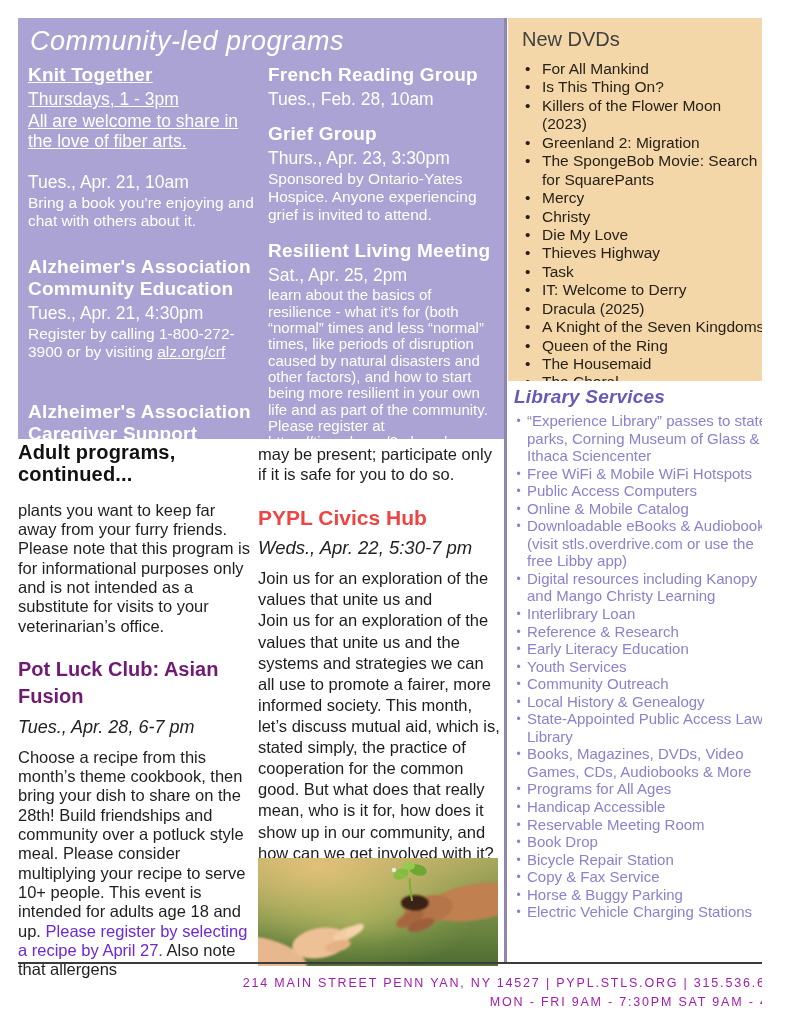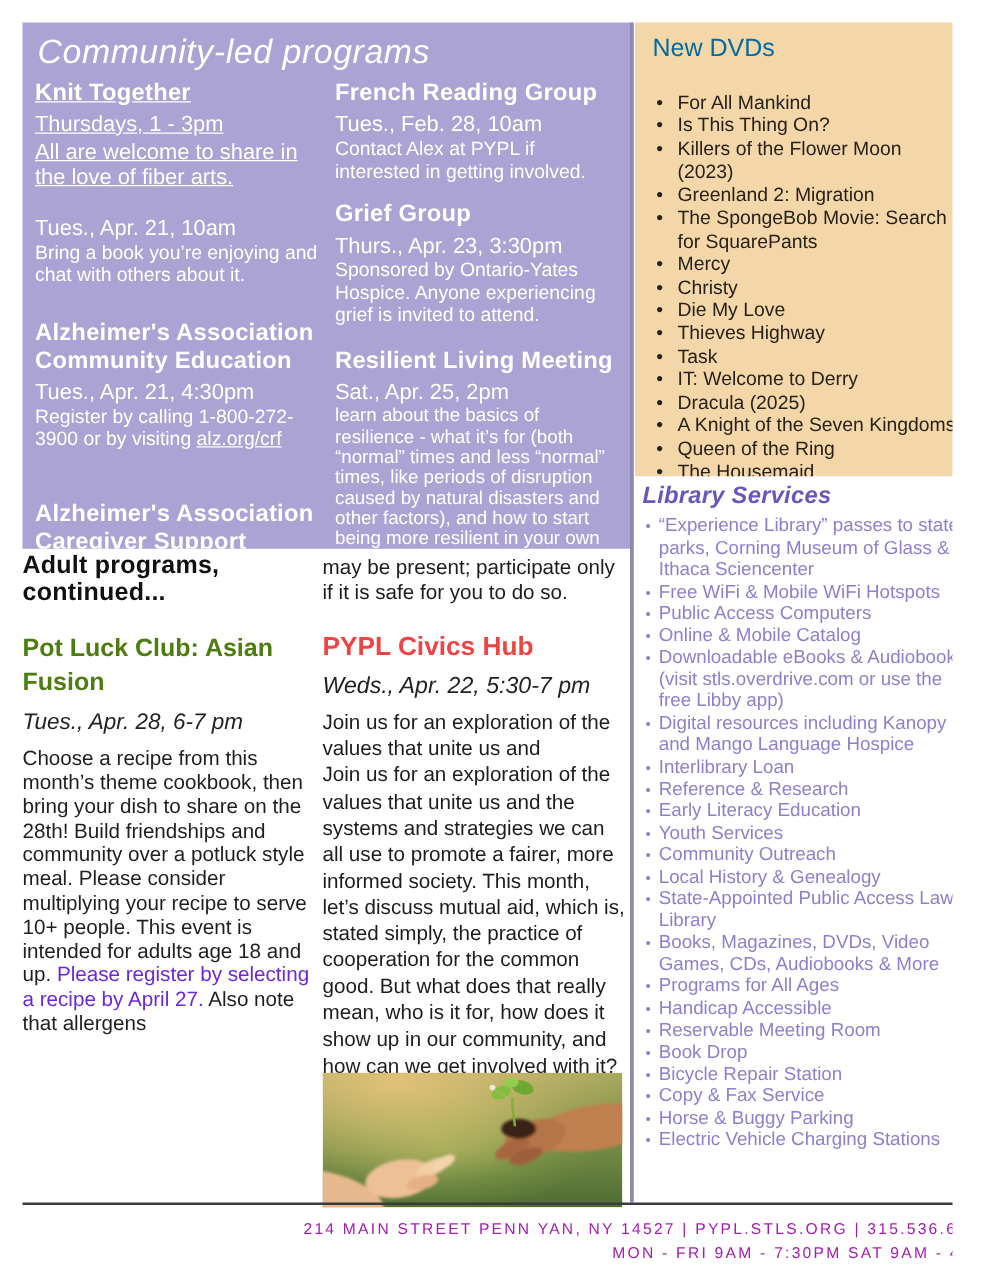--- a/index.html
+++ b/index.html
@@ -29,21 +29,21 @@
   .mb14 { margin-bottom:14px; } .mb16 { margin-bottom:16px; }
   .mb20 { margin-bottom:20px;text-decoration:underline; } .mb26 { margin-bottom:26px; } .mb40 { margin-bottom:40px; }
   .wlink { color:#ffffff; text-decoration:underline; cursor:pointer; }
 
   
   .tan-panel {
     position:absolute; left:508px; top:18px; width:267px; height:363px;
     background:#f4d7a8; color:#2b2722; box-sizing:border-box;
     padding:10px 6px 0 14px; overflow:hidden;
   }
-  .tan-title { font-size:20px; font-weight:400; margin:0 0 23px 0; color:#0369a1; }
+  .tan-title { font-size:20px; font-weight:400; margin:0 0 9px 0; color:#404040; }
   ul.plain { list-style:none; margin:0; padding:0; }
   .dvd-item { display:flex; font-size:15.5px; line-height:1.19; color:#27211a; }
   .dvd-item .bullet { width:17px; flex:0 0 auto; text-align:left; padding-left:3px; }
 
   
   .services-panel {
     position:absolute; left:510px; top:386px; width:272px; box-sizing:border-box;
   }
   .services-title {
     font-style:italic; font-weight:700; font-size:19px; color:#6a58b8;
@@ -53,21 +53,21 @@
   .svc-item .bullet { width:17px; flex:0 0 auto; text-align:center; font-size:12px; padding-top:2px; }
 
   
   .divider-v { position:absolute; left:504px; top:18px; width:3px; height:944px; background:#8f87ae; }
   .rule-h { position:absolute; left:18px; top:962px; width:757px; height:2px; background:#3b3b3b; }
 
   
   .adult-col { position:absolute; left:18px; top:441px; width:236px; color:#1d1d1d; }
   .adult-h { font-size:20px; font-weight:700; line-height:1.12; margin:0 0 15px 0; color:#111111; letter-spacing:0.2px; }
   .body-text { font-size:16.5px; line-height:1.17; margin:0; color:#1f1f1f; }
-  .potluck-h { font-size:20px; font-weight:700; line-height:1.35; margin:20px 0 7px 0; color:#4d7c0f; }
+  .potluck-h { font-size:20px; font-weight:700; line-height:1.35; margin:20px 0 7px 0; color:#701a75; }
   .date-line { font-style:italic; font-size:18px; font-weight:400; margin:0 0 10px 0; color:#222222; }
   .red { color:#6d28d9; }
 
   
   .civics-col { position:absolute; left:258px; top:444px; width:242px; color:#1d1d1d; }
   .cont-text { font-size:16.5px; line-height:1.22; margin:0 0 22px 0; }
   .civics-h { font-size:21px; font-weight:700; margin:0 0 7px 0; color:#ef4444; }
   .civics-date { font-style:italic; font-size:18.5px; font-weight:400; margin:0 0 9px 0; color:#222222; }
   .civics-body p { font-size:16.5px; line-height:1.28; margin:0; }
 
@@ -105,21 +105,20 @@
         <div class="prog">
           <div class="prog-title">Alzheimer's Association Caregiver Support Group</div>
 
         </div>
       </div>
 
       <div class="prog-col-right">
         <div class="prog mb14">
           <div class="prog-title">French Reading Group</div>
           <div class="prog-date">Tues., Feb. 28, 10am</div>
-          <div class="prog-desc">Contact Alex at PYPL if interested in getting involved.</div>
         </div>
         <div class="prog mb16">
           <div class="prog-title">Grief Group</div>
           <div class="prog-date">Thurs., Apr. 23, 3:30pm</div>
           <div class="prog-desc">Sponsored by Ontario-Yates Hospice. Anyone experiencing grief is invited to attend.</div>
         </div>
         <div class="prog">
           <div class="prog-title">Resilient Living Meeting</div>
           <div class="prog-date">Sat., Apr. 25, 2pm</div>
           <div class="prog-desc res-desc">learn about the basics of resilience - what it’s for (both “normal” times and less “normal” times, like periods of disruption caused by natural disasters and other factors), and how to start being more resilient in your own life and as part of the community. Please register at https://tinyurl.com/3cdawwhv.</div>
@@ -241,21 +240,21 @@
           <span class="li-text">Online &amp; Mobile Catalog</span>
         </li>
 
         <li class="svc-item">
           <span class="bullet">•</span>
           <span class="li-text">Downloadable eBooks &amp; Audiobooks (visit stls.overdrive.com or use the free Libby app)</span>
         </li>
 
         <li class="svc-item">
           <span class="bullet">•</span>
-          <span class="li-text">Digital resources including Kanopy and Mango Language Hospice</span>
+          <span class="li-text">Digital resources including Kanopy and Mango Christy Learning</span>
         </li>
 
         <li class="svc-item">
           <span class="bullet">•</span>
           <span class="li-text">Interlibrary Loan</span>
         </li>
 
         <li class="svc-item">
           <span class="bullet">•</span>
           <span class="li-text">Reference &amp; Research</span>
@@ -328,20 +327,21 @@
 
         <li class="svc-item">
           <span class="bullet">•</span>
           <span class="li-text">Electric Vehicle Charging Stations</span>
         </li>
       </ul>
   </div>
 
   <div class="adult-col">
     <h2 class="adult-h">Adult programs, continued...</h2>
+    <p class="body-text">plants you want to keep far away from your furry friends. Please note that this program is for informational purposes only and is not intended as a substitute for visits to your veterinarian’s office.</p>
     <h2 class="potluck-h">Pot Luck Club: Asian Fusion</h2>
     <div class="date-line">Tues., Apr. 28, 6-7 pm</div>
     <p class="body-text"><span>Choose a recipe from this month’s theme cookbook, then bring your dish to share on the 28th! Build friendships and community over a potluck style meal. Please consider multiplying your recipe to serve 10+ people. This event is intended for adults age 18 and up. </span><span class="red">Please register by selecting a recipe by April 27.</span><span> Also note that allergens</span></p>
   </div>
 
   <div class="civics-col">
     <p class="cont-text">may be present; participate only if it is safe for you to do so.</p>
     <h2 class="civics-h">PYPL Civics Hub</h2>
     <div class="civics-date">Weds., Apr. 22, 5:30-7 pm</div>
     <div class="civics-body">

